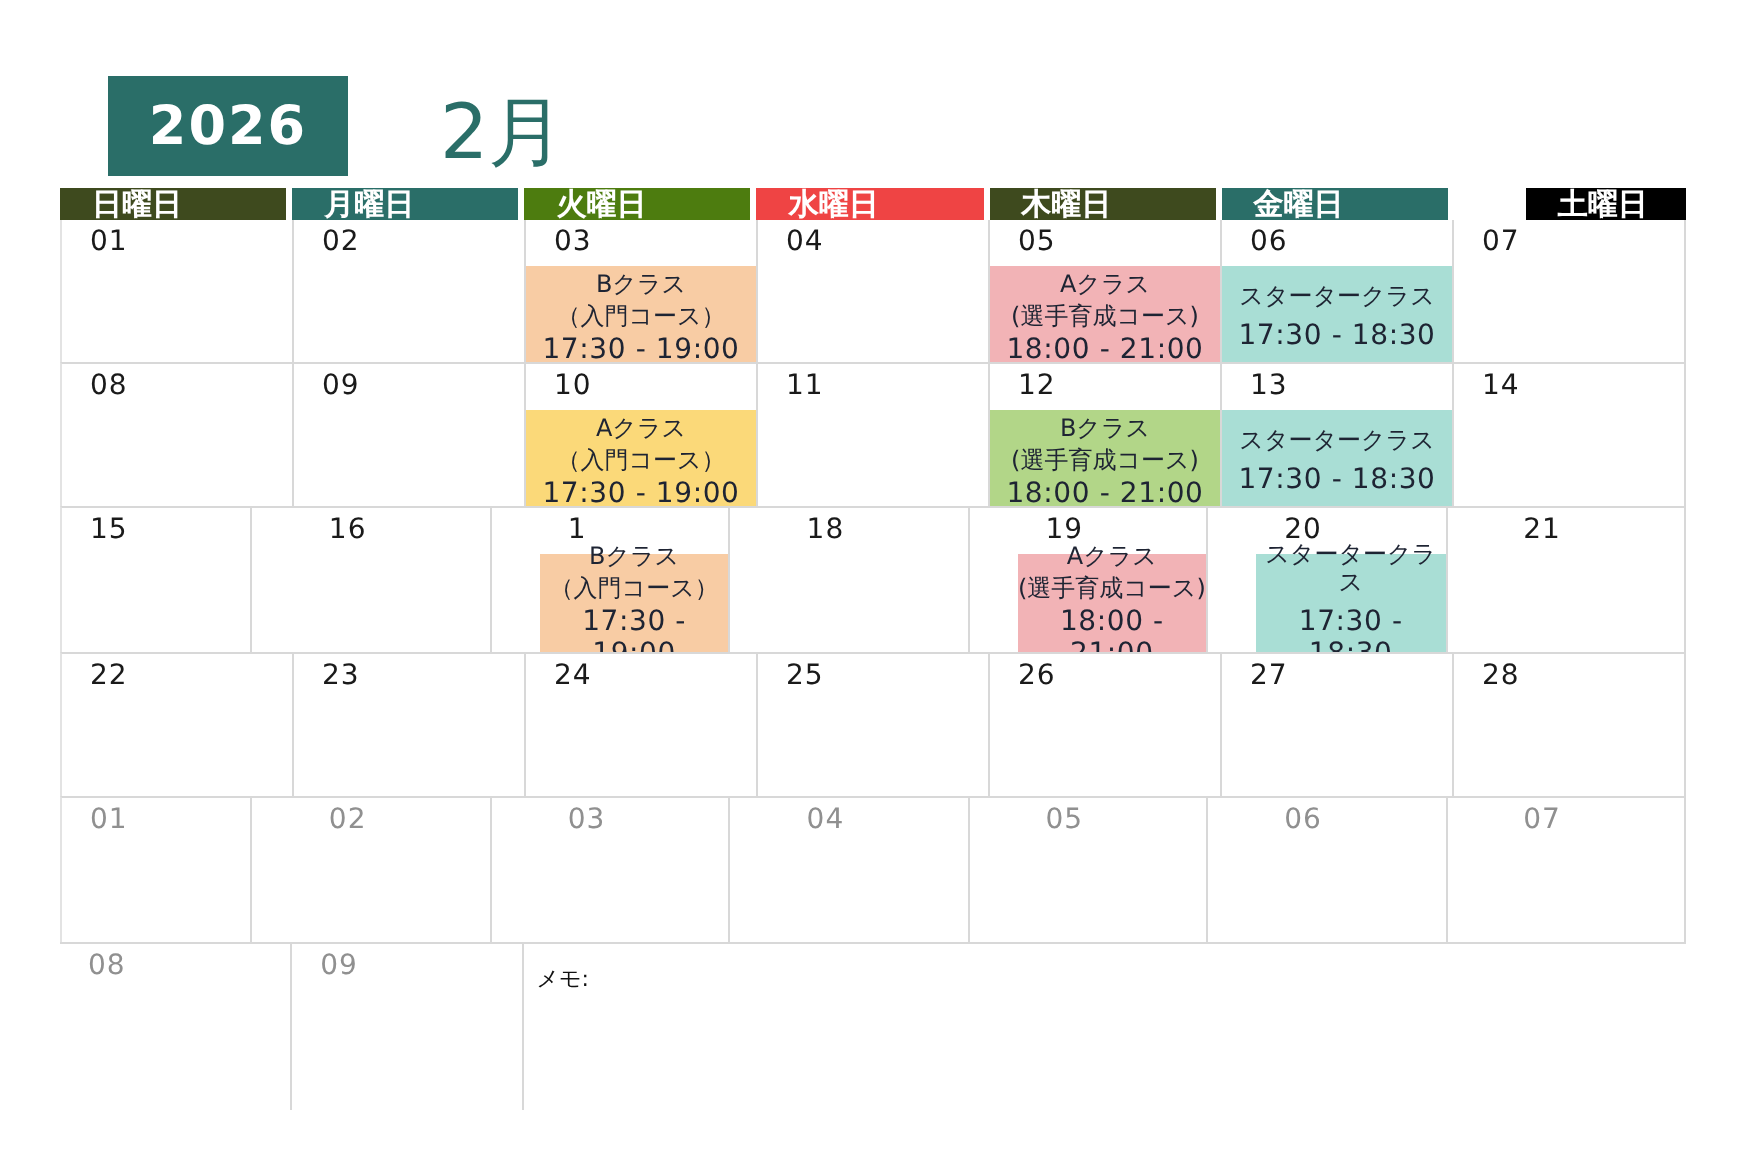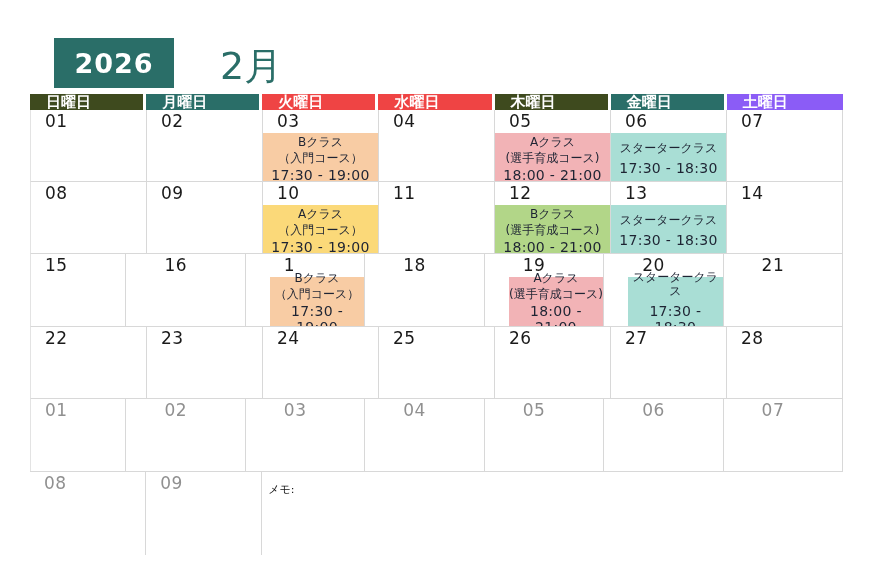--- a/index.html
+++ b/index.html
@@ -27,21 +27,21 @@
   .weekday:last-child{margin-right:0;}
 
   
   .week{display:grid;grid-template-columns:repeat(7,1fr);border-top:1px solid #d8d8d8;border-left:1px solid #e3e3e3;}
   .week.first{border-top:none;}
   .week.r1,.week.r2,.week.r4{height:71px;}
   .week.r3,.week.r5{height:72px;gap:24px;}
   .week.r6{height:83px;border-left:none;}
   .cell{border-right:1px solid #d8d8d8;box-sizing:border-box;overflow:hidden;}
   .date{
-    font-size:17px;line-height:21px;color:#1a1a1a;padding:1px 0 0 14px;letter-spacing:.5px;
+    font-size:14px;line-height:21px;color:#1a1a1a;padding:1px 0 0 14px;letter-spacing:.5px;
   }
   .muted .date{color:#909090;}
 
   
   .event{
     height:51px;margin-top:1px;display:flex;flex-direction:column;align-items:center;justify-content:center;
     gap:2px;text-align:center;color:#1E2433;
   }
   .ev-t,.ev-s{font-size:12px;line-height:14px;}
   .ev-m{font-size:14px;line-height:16px;letter-spacing:.3px;}
@@ -59,25 +59,25 @@
   <div class="title-row">
     <div class="year-box" style="background: rgb(42, 110, 104);">
       <span>2026</span>
     </div>
     <div class="month">2月</div>
   </div>
 
   <div class="weekday-row">
     <div class="weekday" style="background: rgb(62, 74, 30);">日曜日</div>
     <div class="weekday" style="background: rgb(42, 110, 104);">月曜日</div>
-    <div class="weekday" style="background: #ef4444;">火曜日</div>
+    <div class="weekday" style="background: #4d7c0f;">火曜日</div>
     <div class="weekday" style="background: #ef4444;">水曜日</div>
     <div class="weekday" style="background: rgb(62, 74, 30);">木曜日</div>
     <div class="weekday" style="background: rgb(42, 110, 104);">金曜日</div>
-    <div class="weekday" style="background: #8b5cf6;">土曜日</div>
+    <div class="weekday" style="background: #000000; margin-left: 36px;">土曜日</div>
   </div>
 
   <div class="week first r1">
     <div class="cell">
         <div class="date">01</div>
       </div>
     <div class="cell">
         <div class="date">02</div>
       </div>
     <div class="cell">

